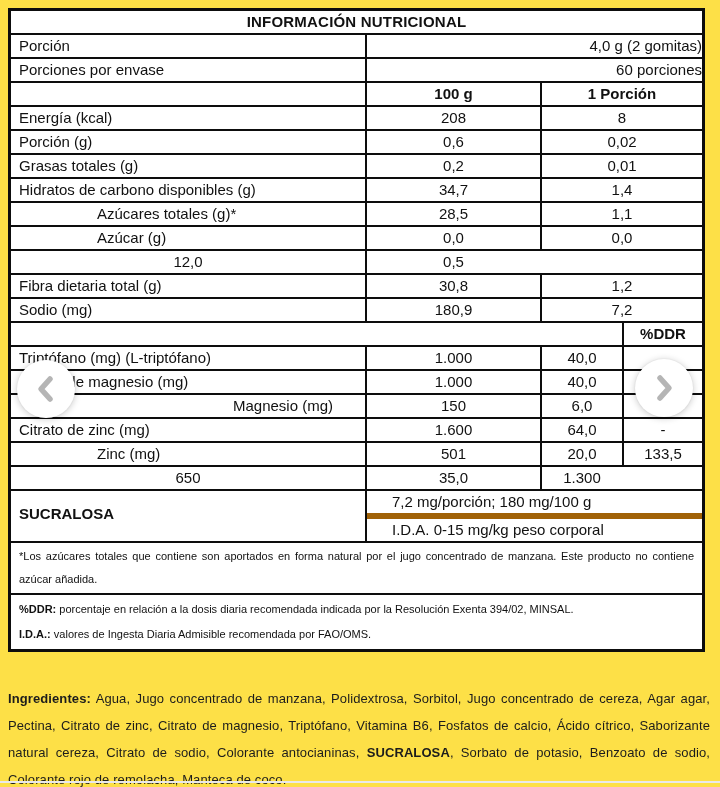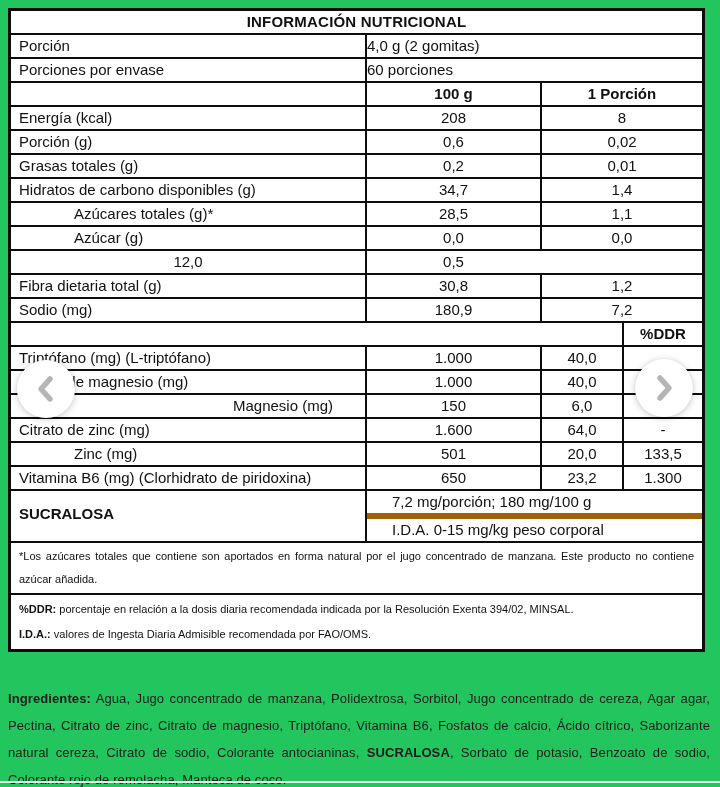--- a/index.html
+++ b/index.html
@@ -1,41 +1,41 @@
 <!DOCTYPE html>
 <html><head>
 <meta charset="utf-8">
 <style>
   html,body{margin:0;padding:0;background:#fff;}
   .stage{
-    position:relative;width:720px;height:787px;background:#22c55e;overflow:hidden;
+    position:relative;width:720px;height:787px;background:#fde047;overflow:hidden;
     font-family:"Liberation Sans",sans-serif;color:#111;
   }
   
   .ntable{
     position:absolute;left:8px;top:8px;width:691px;
     border:3px solid #0d0d0d;background:#fff;
     font-size:15px;line-height:22px;
   }
   .r{display:grid;border-top:2px solid #0d0d0d;}
   .r:first-child{border-top:none;}
   .r .c{border-left:2px solid #0d0d0d;height:22px;overflow:hidden;white-space:nowrap;}
   .r .c:first-child{border-left:none;}
   .r-title{grid-template-columns:1fr;}
   .r-title .c{text-align:center;font-weight:bold;letter-spacing:.2px;}
   .r-two{grid-template-columns:354px 1fr;}
-  .r-two .val{text-align:left;}
+  .r-two .val{text-align:right;}
   .r-head{grid-template-columns:354px 175px 1fr;}
   .r-head .c{text-align:center;font-weight:bold;}
   .r-three{grid-template-columns:354px 175px 1fr;}
   .r-ddrhead{grid-template-columns:611px 1fr;}
   .r-ddrhead .c{text-align:center;font-weight:bold;}
   .r-four{grid-template-columns:354px 175px 82px 1fr;}
   .lab{padding-left:8px;text-align:left;border-radius:11px;}
-  .lab.ind1{padding-left:63px;}
+  .lab.ind1{padding-left:86px;}
   .lab.ind2{padding-left:222px;}
   .num{text-align:center;}
   .r-sucr{grid-template-columns:354px 1fr;}
   .r-sucr .slabel{display:flex;align-items:center;font-weight:bold;padding-left:8px;height:46px;}
   .r-sucr .sright{border-left:2px solid #0d0d0d;}
   .r-sucr .sline{height:22px;padding-left:25px;white-space:nowrap;overflow:hidden;}
   .r-sucr .sline + .sline{border-top:6px solid #a16207;}
   .r-note{display:block;padding:2px 8px;height:auto;}
   .r-note p{margin:0;text-align:justify;line-height:23px;font-size:11px;}
   .r-note2 p{line-height:25px;}
@@ -160,23 +160,22 @@
       <div class="c num">64,0</div>
       <div class="c num">-</div>
     </div>
     <div class="r r-four">
       <div class="c lab ind1">Zinc (mg)</div>
       <div class="c num">501</div>
       <div class="c num">20,0</div>
       <div class="c num">133,5</div>
     </div>
     <div class="r r-four">
-      <div class="c lab">Vitamina B6 (mg) (Clorhidrato de piridoxina)</div>
       <div class="c num">650</div>
-      <div class="c num">23,2</div>
+      <div class="c num">35,0</div>
       <div class="c num">1.300</div>
     </div>
 
     <div class="r r-sucr">
       <div class="slabel">SUCRALOSA</div>
       <div class="sright">
         <div class="sline">7,2 mg/porción; 180 mg/100 g</div>
         <div class="sline">I.D.A. 0-15 mg/kg peso corporal</div>
       </div>
     </div>

